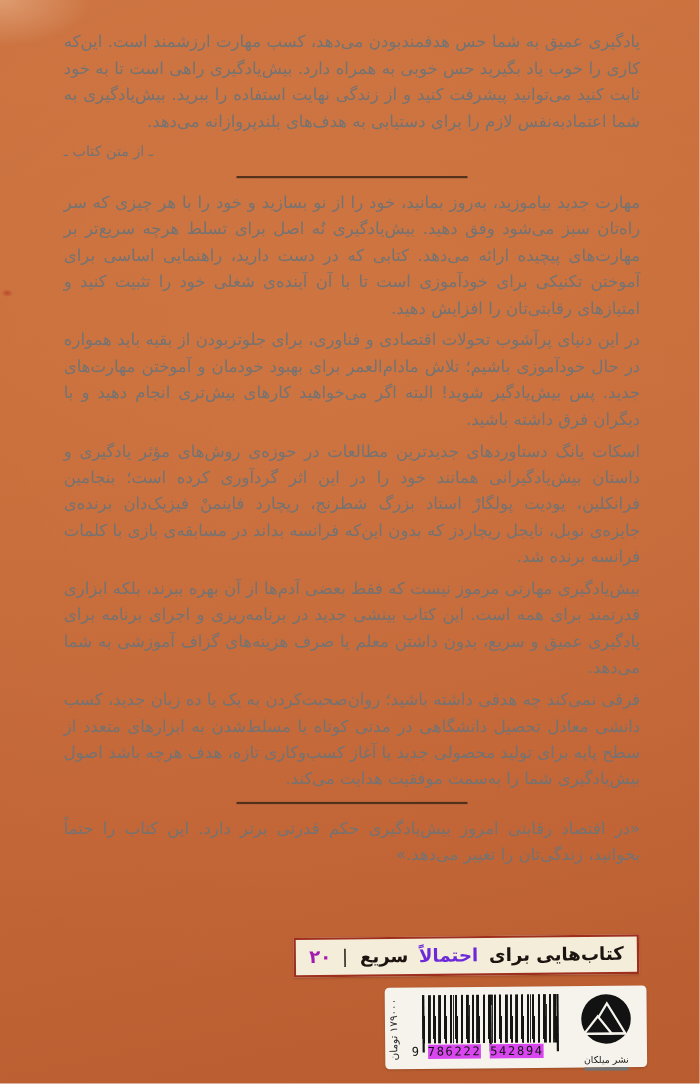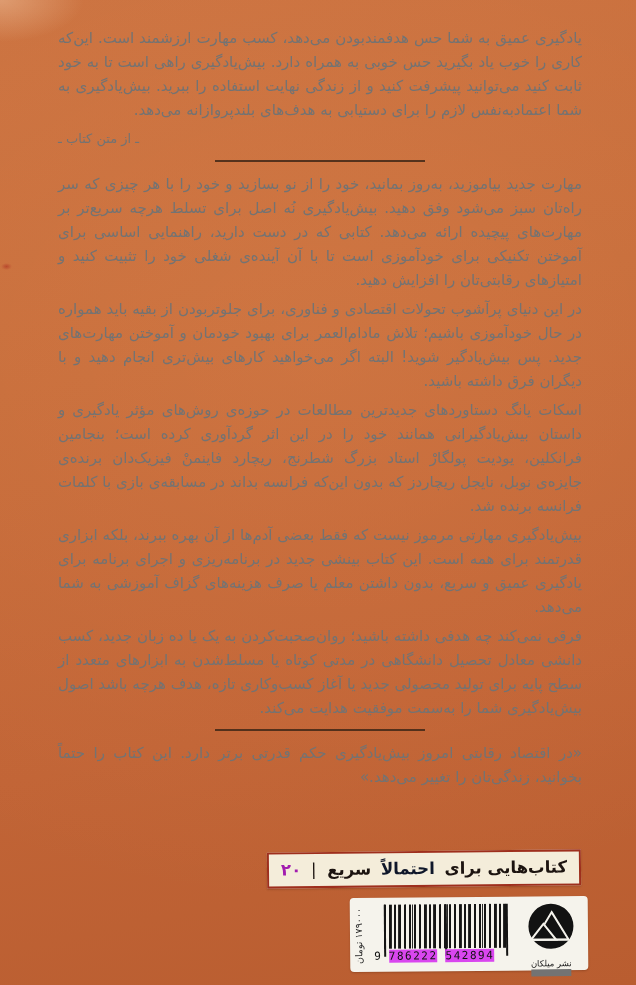--- a/index.html
+++ b/index.html
@@ -58,21 +58,21 @@
   .digits{
     position:absolute; left:0; top:45px; width:138px;
     font-family:"DejaVu Sans Mono",monospace; font-size:11px; color:#111;
     display:flex; gap:8px; align-items:baseline;
   }
   .digits .grp{ letter-spacing:1.5px; background:#d946ef; }
   .publisher{ position:absolute; right:8px; top:5px; width:58px; text-align:center; }
   .publisher svg{ display:block; margin:0 auto; }
   .pub-name{
     font-size:8.5px; color:#1a1a1a; direction:rtl; margin-top:1px;
-    border-bottom:7px solid #737373; display:inline-block; padding-bottom:1px;
+    border-bottom:3px solid #737373; display:inline-block; padding-bottom:1px;
   }
   .edge-mark{
     position:absolute; left:1px; top:263px; width:11px; height:7px;
     background:radial-gradient(ellipse at center, rgba(170,40,30,.55), rgba(170,40,30,0) 70%);
   }
 </style>
 </head>
 <body>
 
 <div class="edge-mark"></div>
@@ -85,21 +85,21 @@
   <p class="para">در این دنیای پرآشوب تحولات اقتصادی و فناوری، برای جلوتربودن از بقیه باید همواره در حال خودآموزی باشیم؛ تلاش مادام‌العمر برای بهبود خودمان و آموختن مهارت‌های جدید. پس بیش‌یادگیر شوید! البته اگر می‌خواهید کارهای بیش‌تری انجام دهید و با دیگران فرق داشته باشید.</p>
   <p class="para">اسکات یانگ دستاوردهای جدیدترین مطالعات در حوزه‌ی روش‌های مؤثر یادگیری و داستان بیش‌یادگیرانی همانند خود را در این اثر گردآوری کرده است؛ بنجامین فرانکلین، یودیت پولگارْ استاد بزرگ شطرنج، ریچارد فاینمنْ فیزیک‌دان برنده‌ی جایزه‌ی نوبل، نایجل ریچاردز که بدون این‌که فرانسه بداند در مسابقه‌ی بازی با کلمات فرانسه برنده شد.</p>
   <p class="para">بیش‌یادگیری مهارتی مرموز نیست که فقط بعضی آدم‌ها از آن بهره ببرند، بلکه ابزاری قدرتمند برای همه است. این کتاب بینشی جدید در برنامه‌ریزی و اجرای برنامه برای یادگیری عمیق و سریع، بدون داشتن معلم یا صرف هزینه‌های گزاف آموزشی به شما می‌دهد.</p>
   <p class="para">فرقی نمی‌کند چه هدفی داشته باشید؛ روان‌صحبت‌کردن به یک یا ده زبان جدید، کسب دانشی معادل تحصیل دانشگاهی در مدتی کوتاه یا مسلط‌شدن به ابزارهای متعدد از سطح پایه برای تولید محصولی جدید یا آغاز کسب‌وکاری تازه، هدف هرچه باشد اصول بیش‌یادگیری شما را به‌سمت موفقیت هدایت می‌کند.</p>
   <div class="divider"></div>
   <p class="para quote-para">«در اقتصاد رقابتی امروز بیش‌یادگیری حکم قدرتی برتر دارد. این کتاب را حتماً بخوانید، زندگی‌تان را تغییر می‌دهد.»</p>
 </div>
 
 <div class="badge">
   <span>کتاب‌هایی برای</span>
-  <span class="hl" style="color:#0f172a">احتمالاً</span>
+  <span class="hl" style="color:#6d28d9">احتمالاً</span>
   <span>سریع</span>
   <span class="sep">|</span>
   <span style="color:#a21caf">۲۰</span>
 </div>
 
 <div class="sticker">
   <div class="price">۱۷۹۰۰۰ تومان</div>
   <div class="barcode-block">
     <div class="bars"></div>
     <div class="guard g1"></div>

